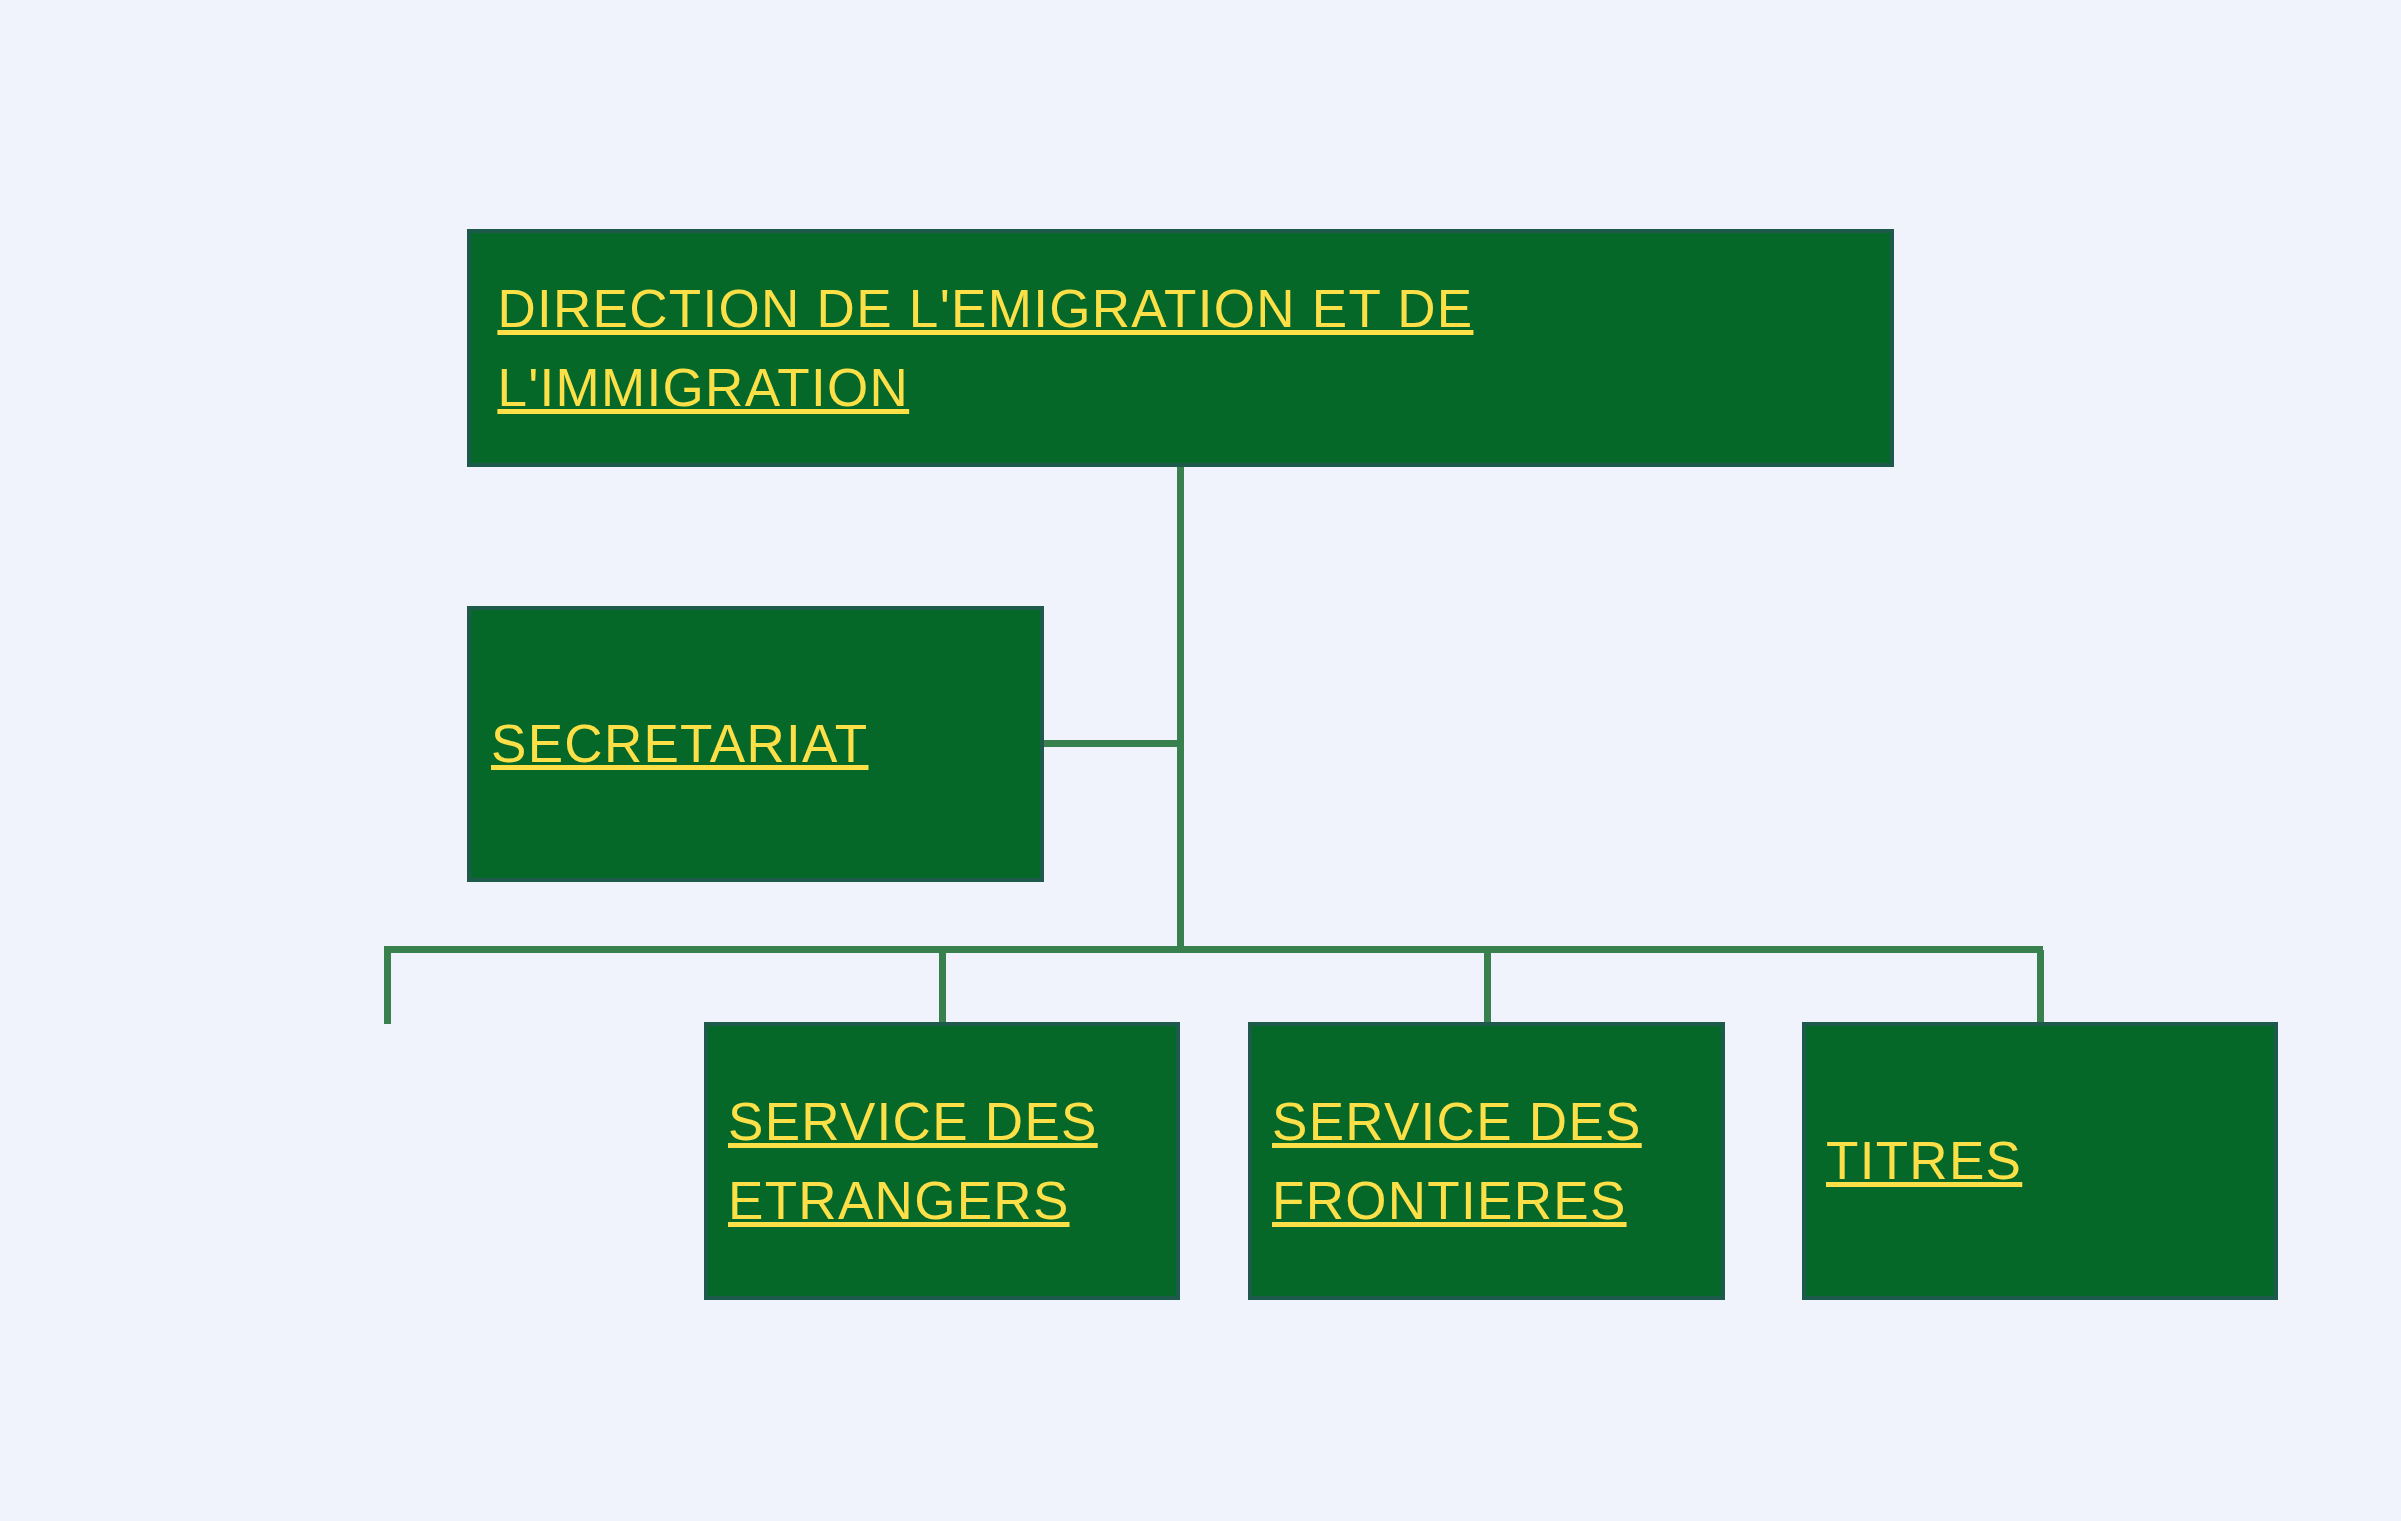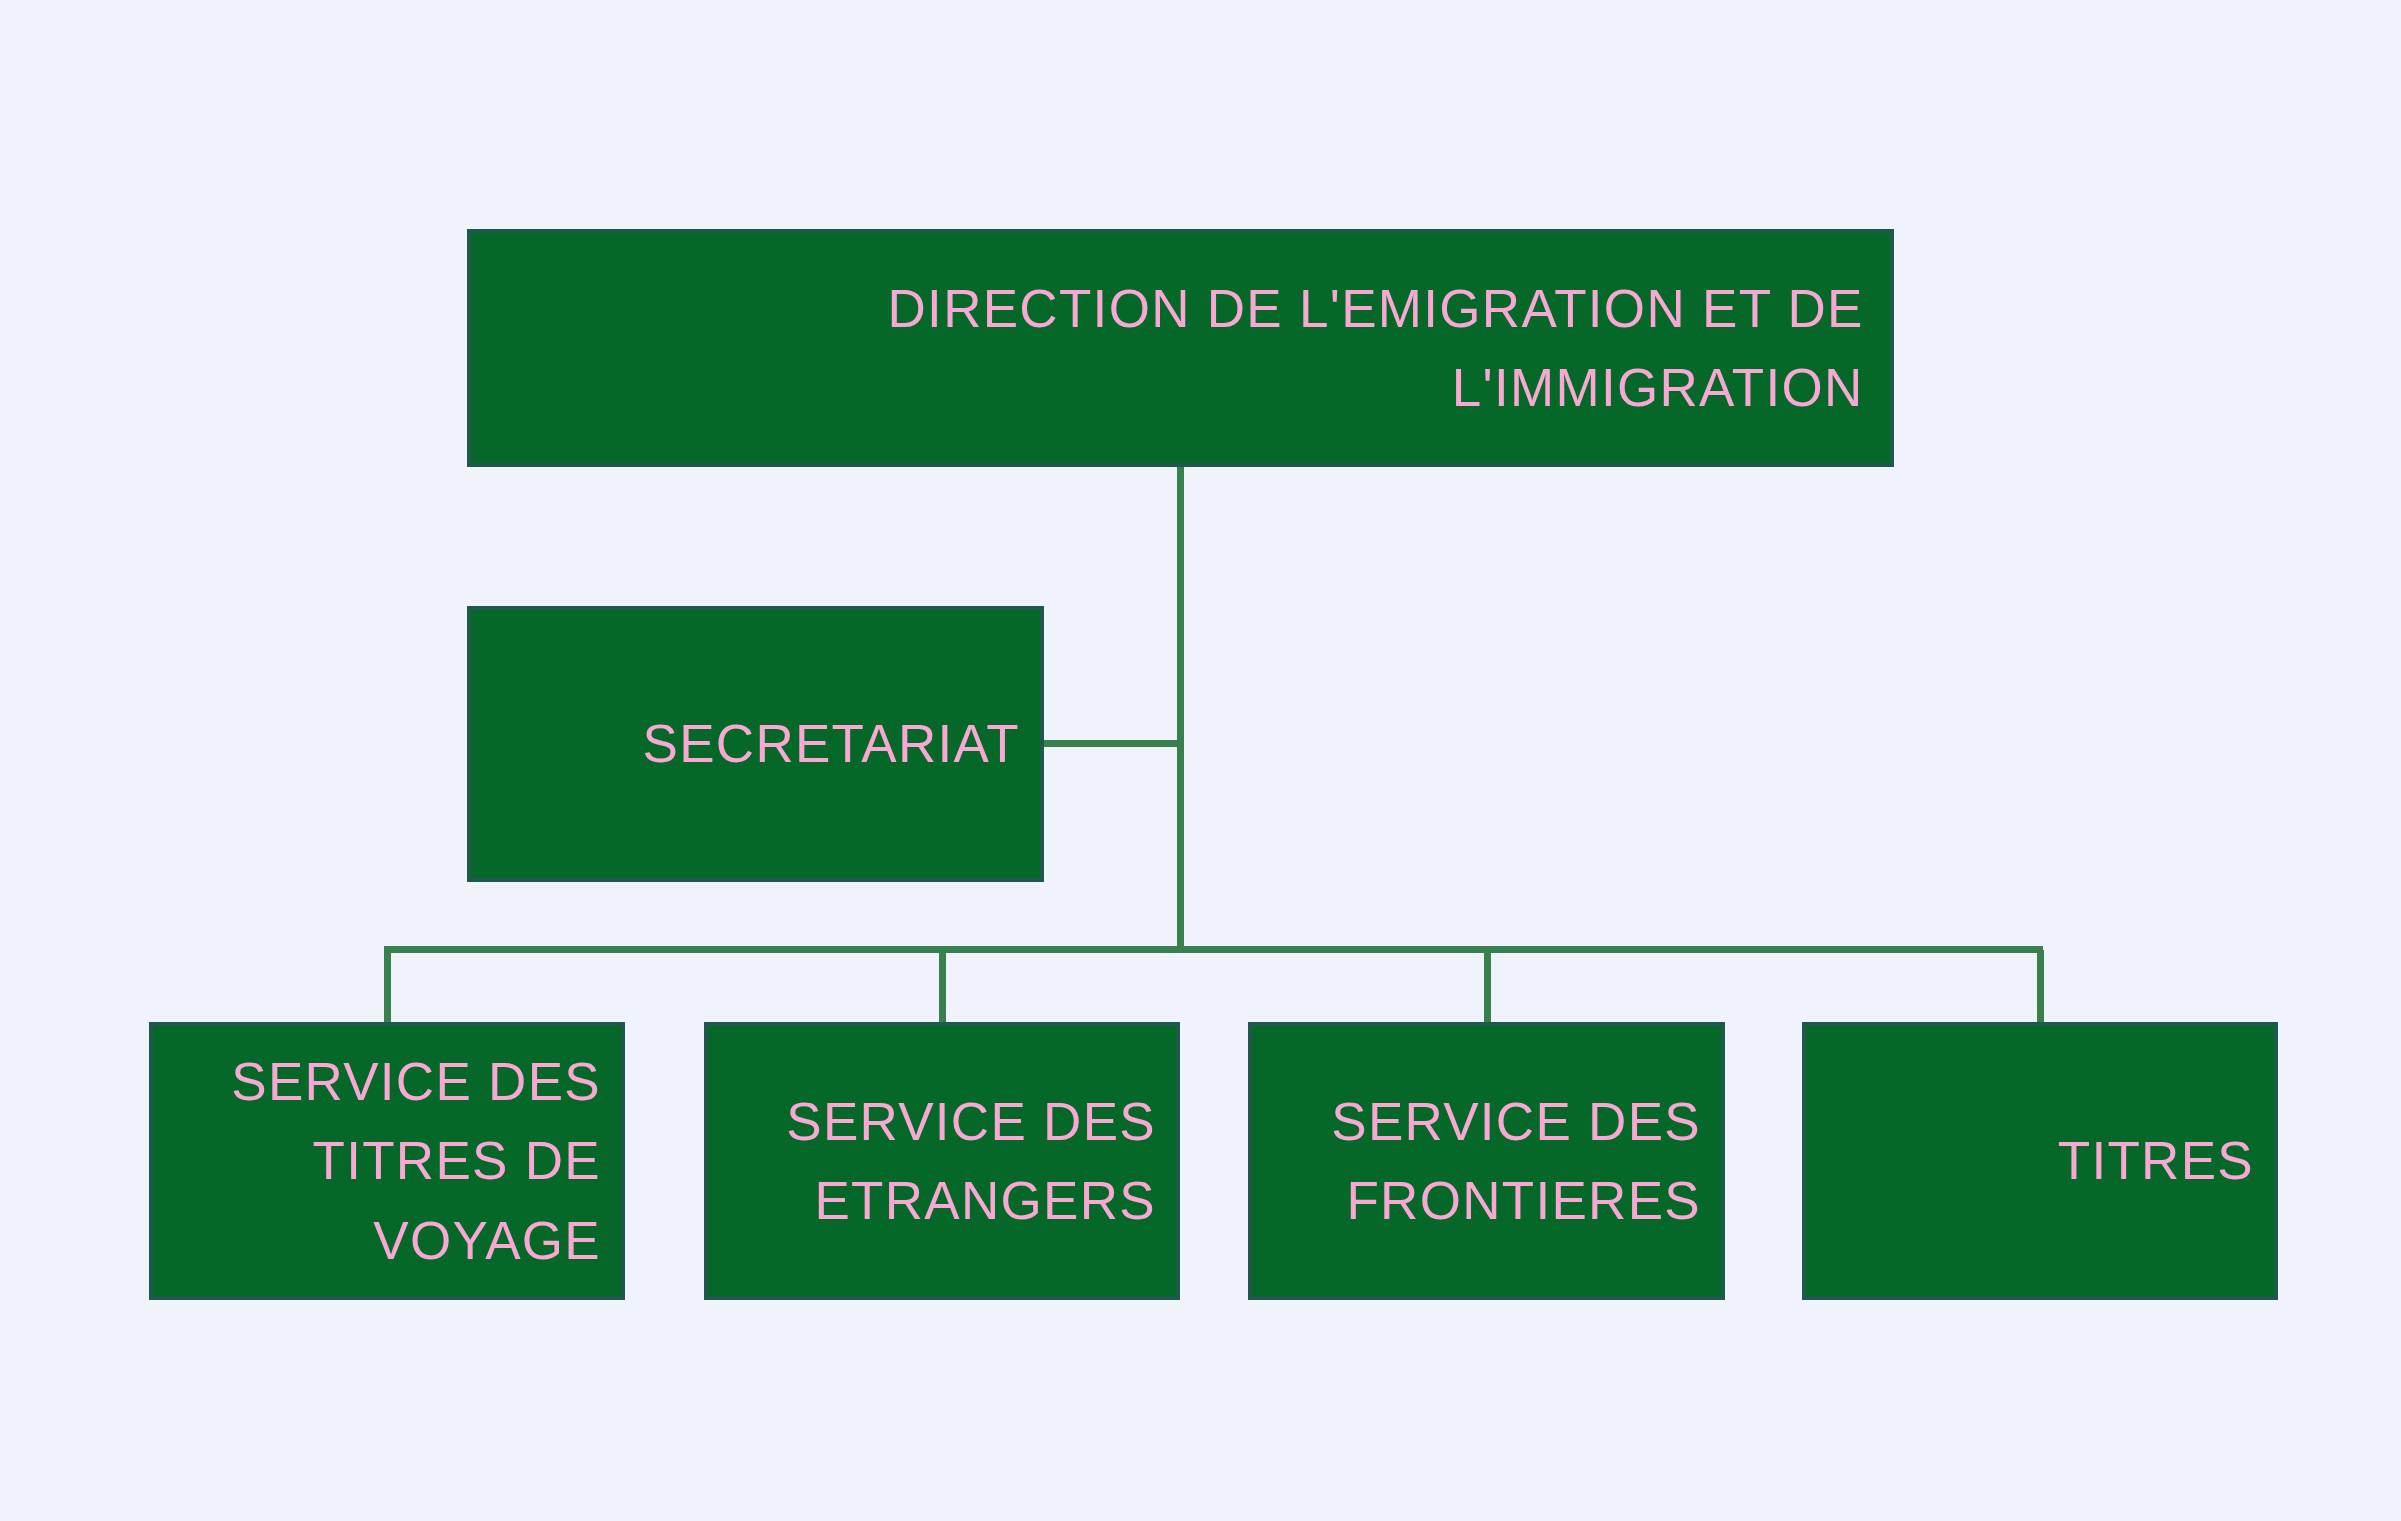--- a/index.html
+++ b/index.html
@@ -28,28 +28,29 @@
     position: absolute;
     background: #056829;
     border: 4.6px solid #1E5A4C;
     display: flex;
     align-items: center;
     justify-content: center;
     text-align: center;
   }
 
   .node .label {
-    color: #f9a8d4;
+    color: #fde047;
     font-size: 53px;
     line-height: 1.5;
     letter-spacing: 1.3px;
     font-weight: normal;
-    text-align: right;
+    text-align: left;
     display: block;
     width: 100%;
+    text-decoration: underline;
   }
 
   
   .node-root      { left: 467px;  top: 229px;  width: 1427px; height: 238px; padding: 0 26.4px; }
   .node-assistant { left: 467px;  top: 606px;  width: 577px;  height: 276px; padding: 0 20px; }
   .node-s1        { left: 149px;  top: 1022px; width: 476px;  height: 278px; padding: 0 20px; }
   .node-s2        { left: 704px; top: 1022px; width: 476px;  height: 278px; padding: 0 20px; }
   .node-s3        { left: 1248px; top: 1022px; width: 477px;  height: 278px; padding: 0 20px; }
   .node-s4        { left: 1802px; top: 1022px; width: 476px;  height: 278px; padding: 0 20px; }
 
@@ -76,23 +77,20 @@
   <div class="connector conn-stub-4"></div>
 
   <div class="node node-root">
     <span class="label">DIRECTION DE L'EMIGRATION ET DE L'IMMIGRATION</span>
   </div>
 
   <div class="node node-assistant">
     <span class="label">SECRETARIAT</span>
   </div>
 
-  <div class="node node-s1">
-    <span class="label">SERVICE DES TITRES DE VOYAGE</span>
-  </div>
 
   <div class="node node-s3">
     <span class="label">SERVICE DES FRONTIERES</span>
   </div>
 
   <div class="node node-s2">
     <span class="label">SERVICE DES ETRANGERS</span>
   </div>
 
   <div class="node node-s4">

